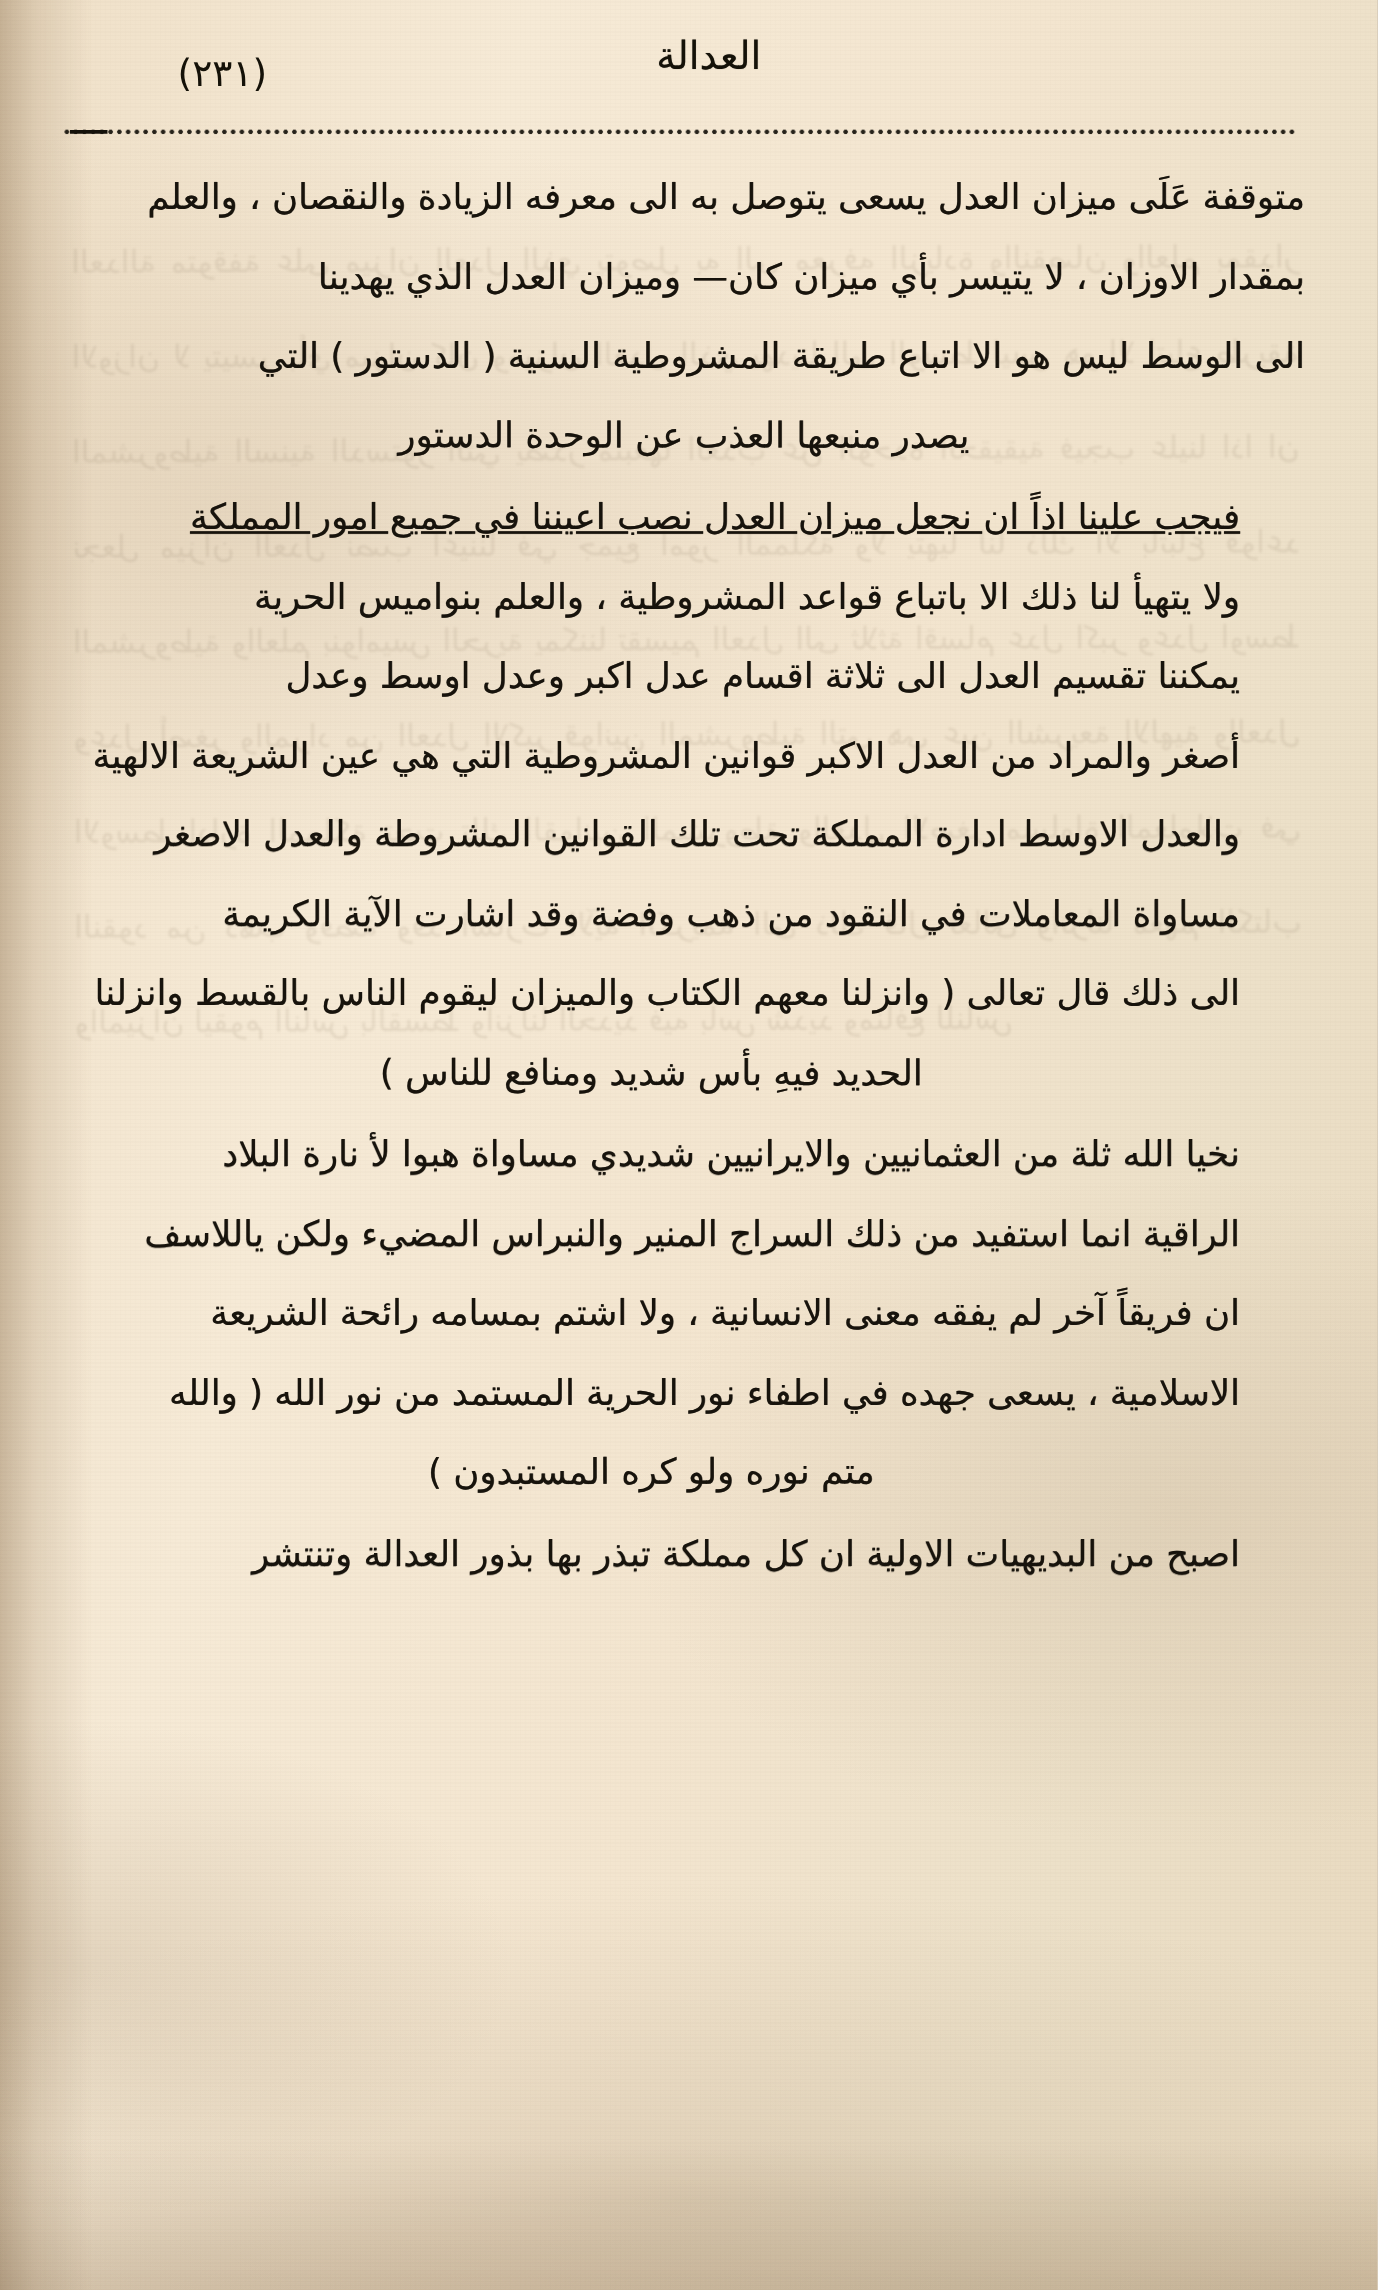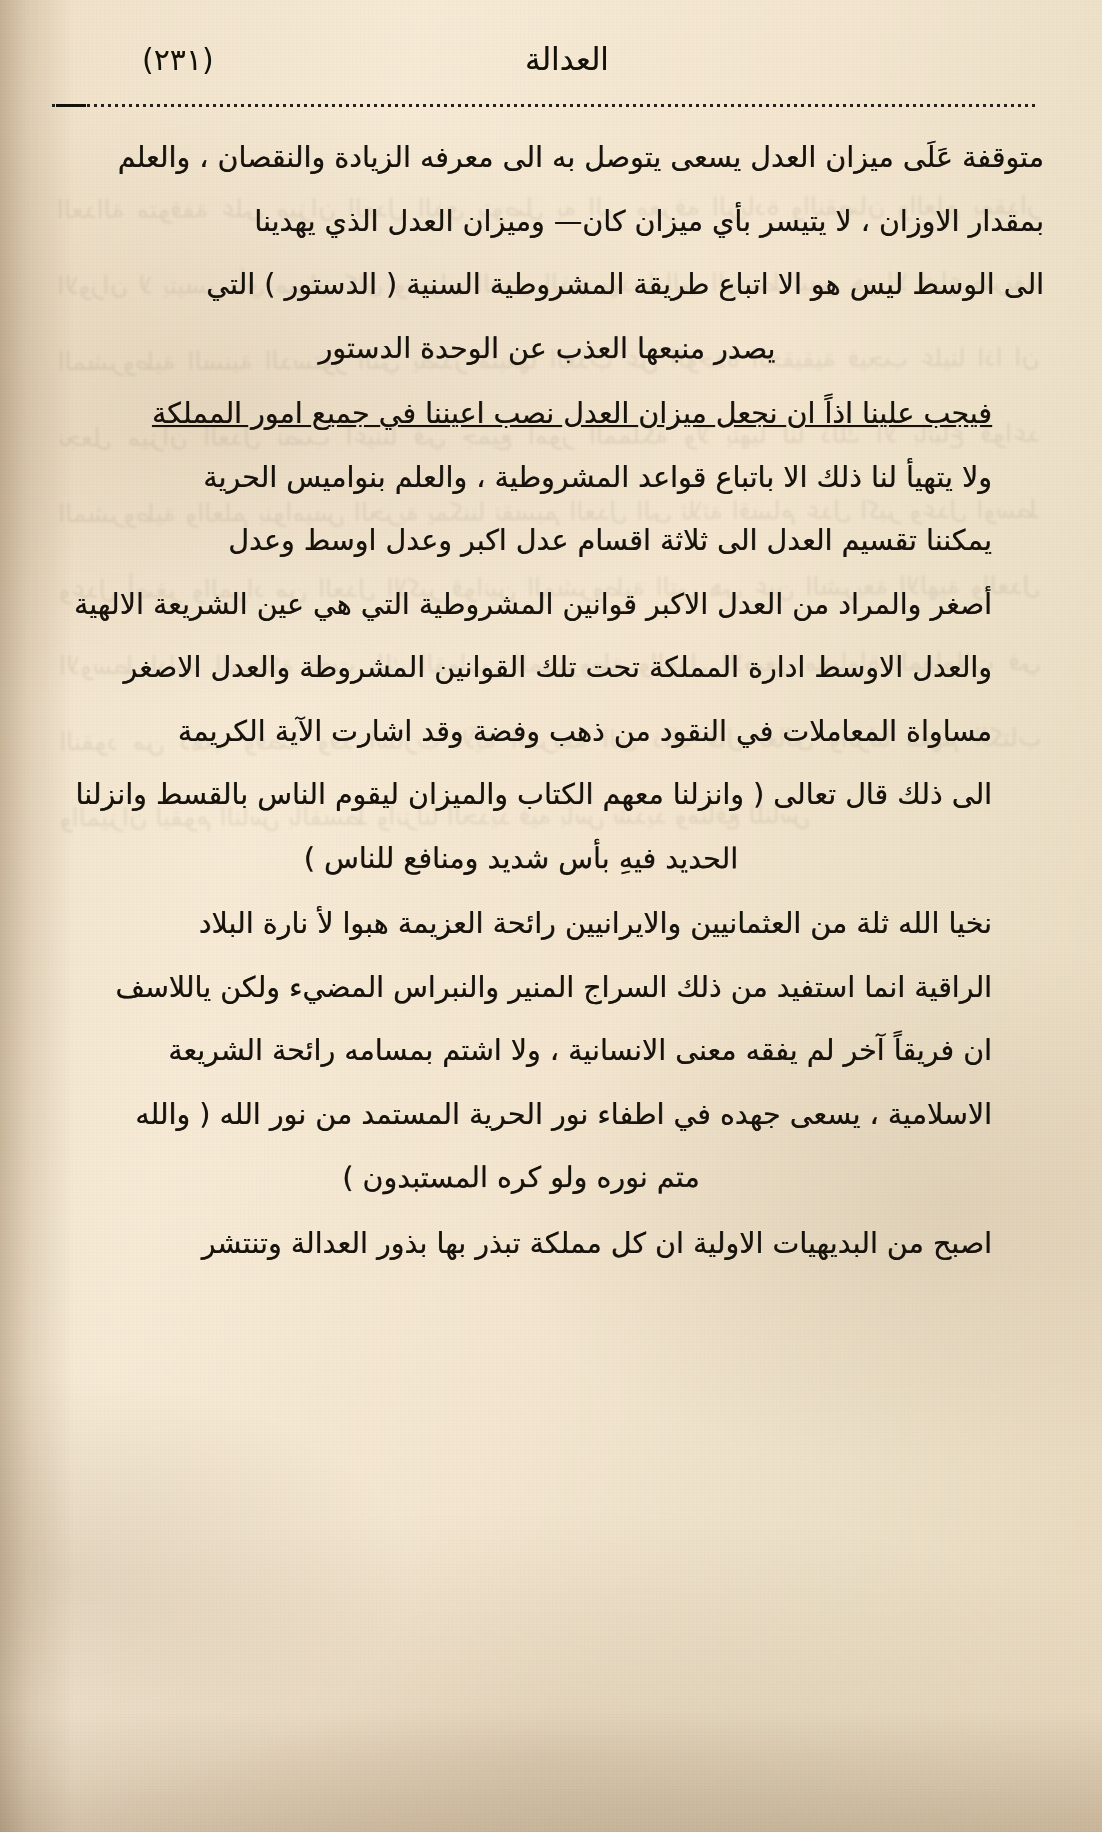--- a/index.html
+++ b/index.html
@@ -91,21 +91,20 @@
     position: relative;
     height: 62px;
     display: flex;
     align-items: flex-start;
     justify-content: center;
   }
   .head-title {
     font-size: 31px;
     line-height: 1;
     letter-spacing: 0px;
-    margin-top: 14px;
     margin-right: -40px;
     color: #141108;
     text-shadow: 0 0 0.6px rgba(20,17,8,0.6);
   }
   .page-number {
     position: absolute;
     left: 92px;
     top: 12px;
     font-size: 30px;
     color: #141108;
@@ -214,21 +213,21 @@
         <span class="ln" style="display: block; transform-origin: right center; transform: scaleX(0.9999);">ولا يتهيأ لنا ذلك الا باتباع قواعد المشروطية ، والعلم بنواميس الحرية</span>
         <span class="ln" style="display: block; transform-origin: right center; transform: scaleX(0.9999);">يمكننا تقسيم العدل الى ثلاثة اقسام عدل اكبر وعدل اوسط وعدل</span>
         <span class="ln" style="display: block; transform-origin: right center; transform: scaleX(0.9999);">أصغر والمراد من العدل الاكبر قوانين المشروطية التي هي عين الشريعة الالهية</span>
         <span class="ln" style="display: block; transform-origin: right center; transform: scaleX(0.9999);">والعدل الاوسط ادارة المملكة تحت تلك القوانين المشروطة والعدل الاصغر</span>
         <span class="ln" style="display: block; transform-origin: right center; transform: scaleX(0.9999);">مساواة المعاملات في النقود من ذهب وفضة وقد اشارت الآية الكريمة</span>
         <span class="ln quote" style="display: block; transform-origin: right center; transform: scaleX(0.9999);">الى ذلك قال تعالى ( وانزلنا معهم الكتاب والميزان ليقوم الناس بالقسط وانزلنا</span>
         <span class="ln quote line-short-center">الحديد فيهِ بأس شديد ومنافع للناس )</span>
       </p>
 
       <p class="para indent">
-        <span class="ln" style="display: block; transform-origin: right center; transform: scaleX(0.9999);">نخيا الله ثلة من العثمانيين والايرانيين رائحة العزيمة هبوا لأ نارة البلاد</span>
+        <span class="ln" style="display: block; transform-origin: right center; transform: scaleX(0.9999);">نخيا الله ثلة من العثمانيين والايرانيين شديدي مساواة هبوا لأ نارة البلاد</span>
         <span class="ln" style="display: block; transform-origin: right center; transform: scaleX(0.9999);">الراقية انما استفيد من ذلك السراج المنير والنبراس المضيء ولكن ياللاسف</span>
         <span class="ln" style="display: block; transform-origin: right center; transform: scaleX(0.9999);">ان فريقاً آخر لم يفقه معنى الانسانية ، ولا اشتم بمسامه رائحة الشريعة</span>
         <span class="ln" style="display: block; transform-origin: right center; transform: scaleX(0.9999);">الاسلامية ، يسعى جهده في اطفاء نور الحرية المستمد من نور الله ( والله</span>
         <span class="ln quote line-short-center">متم نوره ولو كره المستبدون )</span>
       </p>
 
       <p class="para indent">
         <span class="ln" style="display: block; transform-origin: right center; transform: scaleX(0.9999);">اصبح من البديهيات الاولية ان كل مملكة تبذر بها بذور العدالة وتنتشر</span>
       </p>
 

